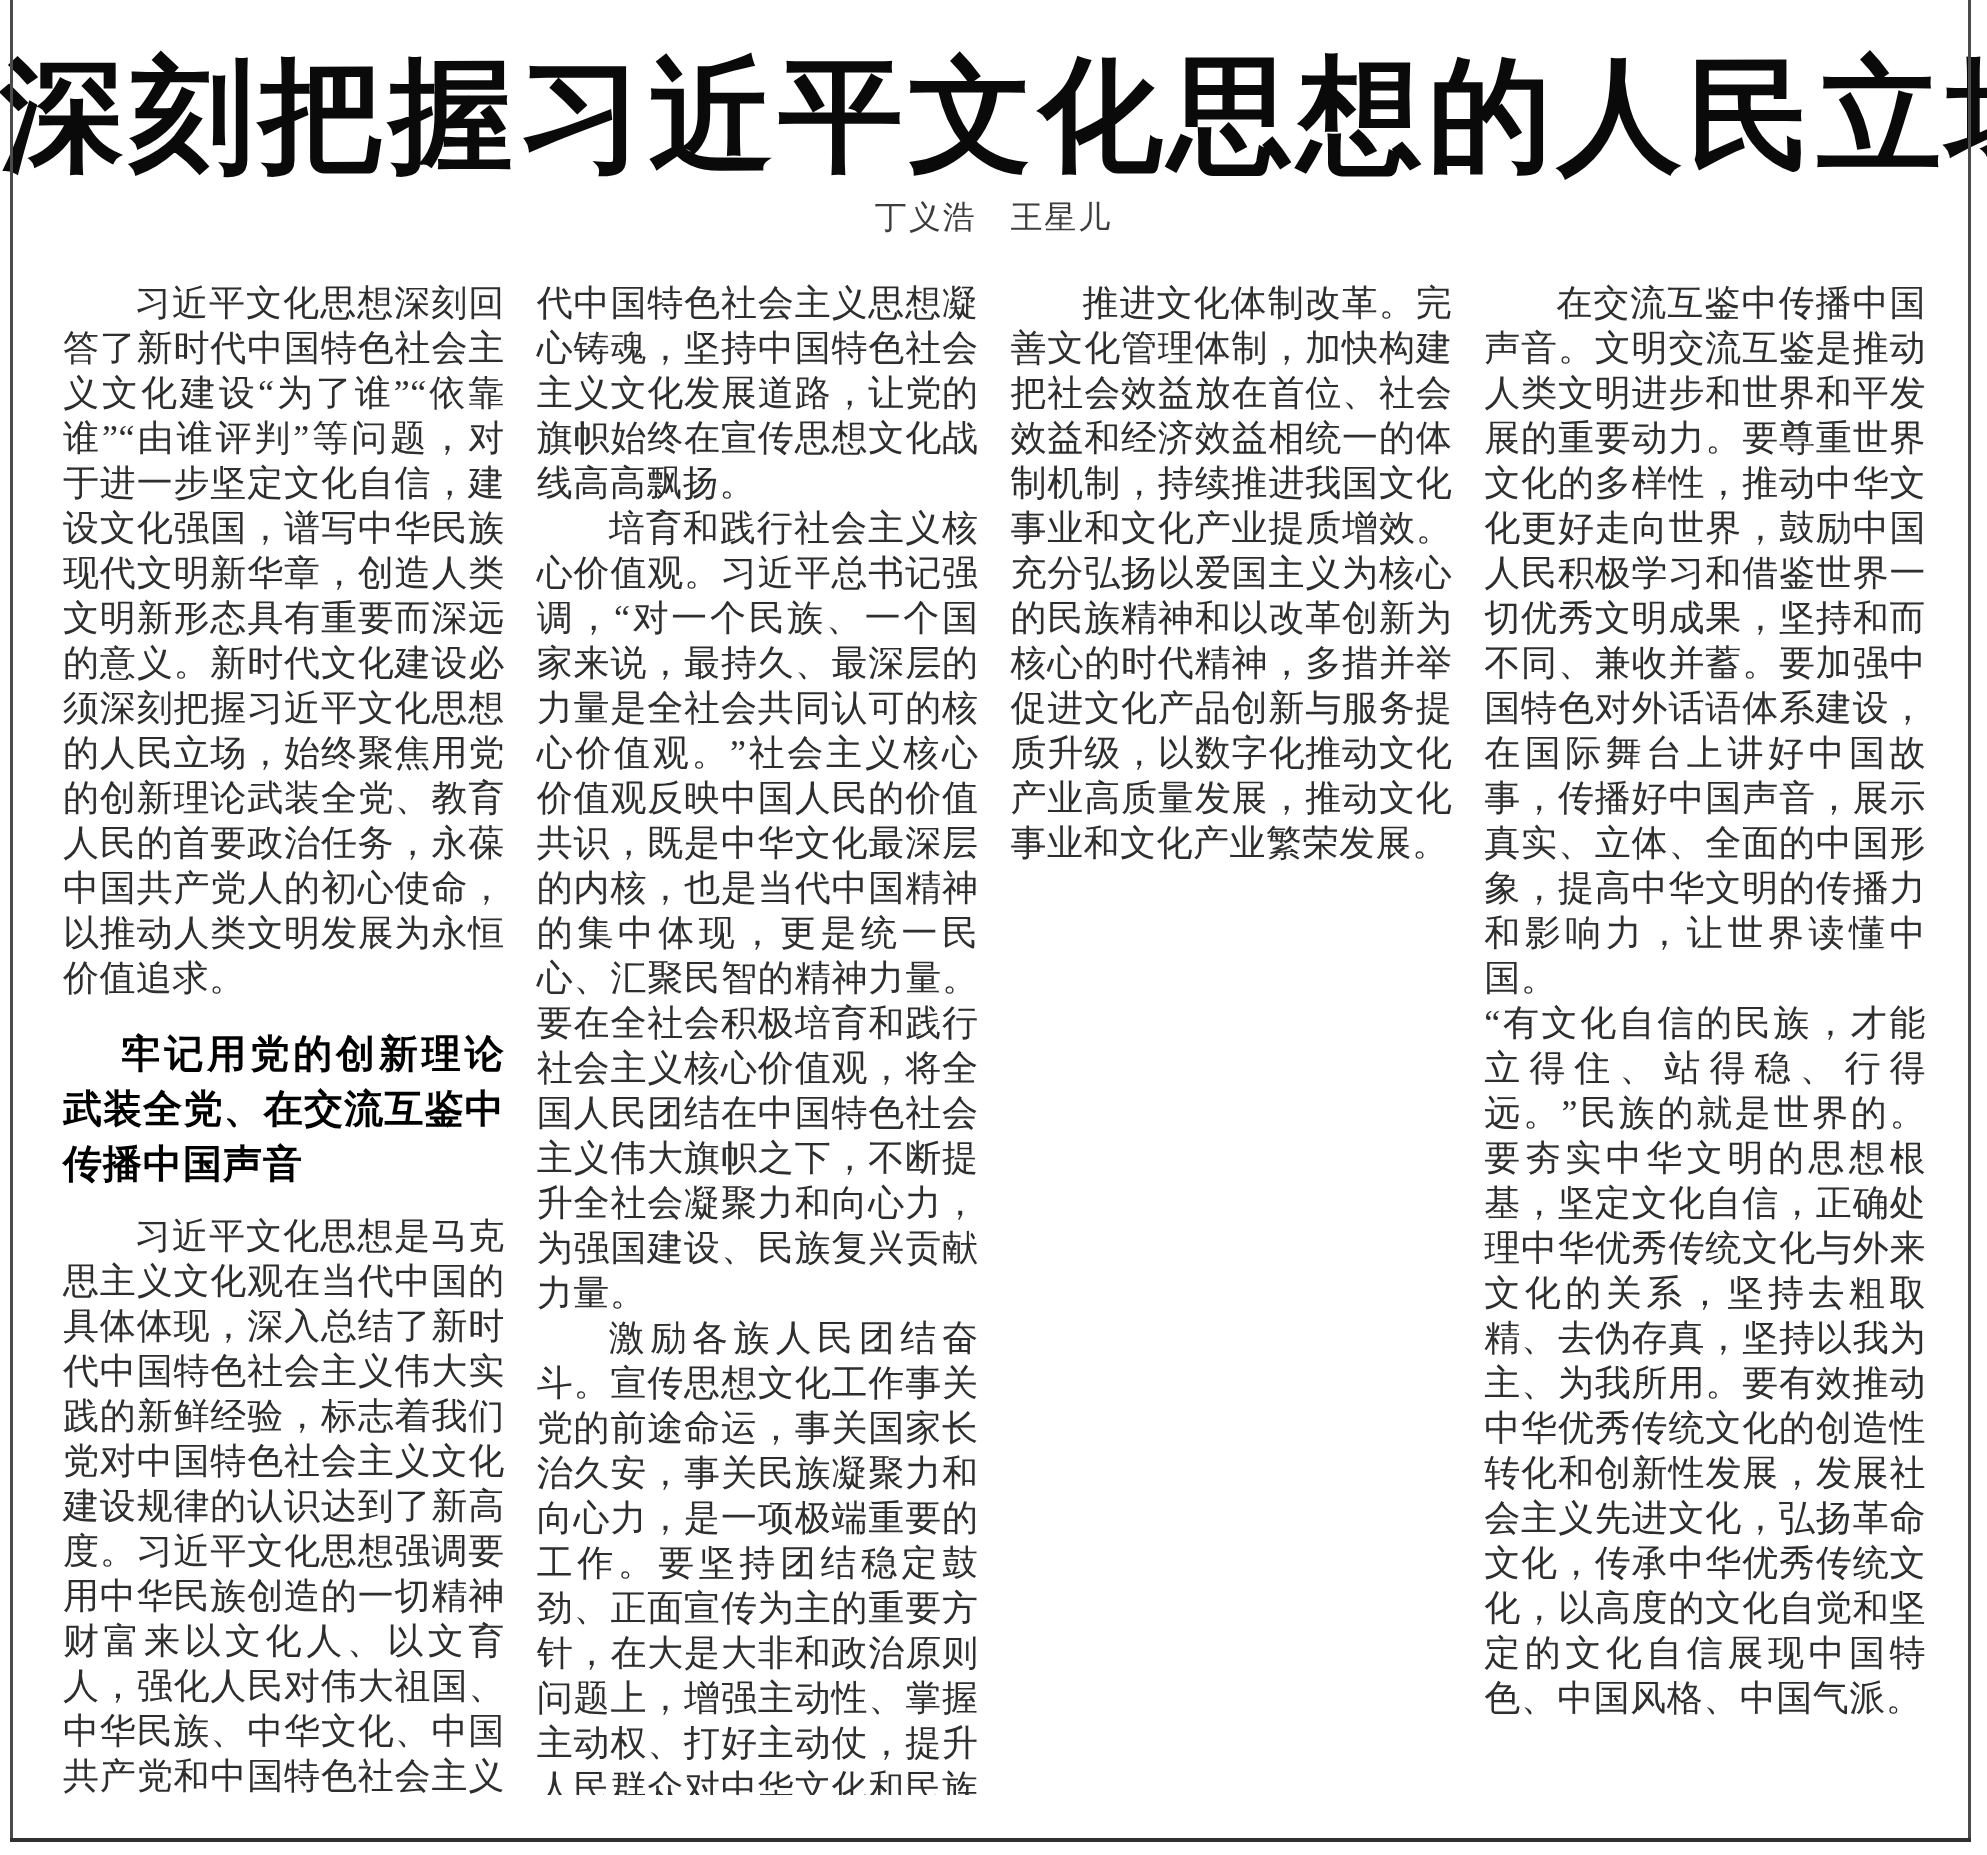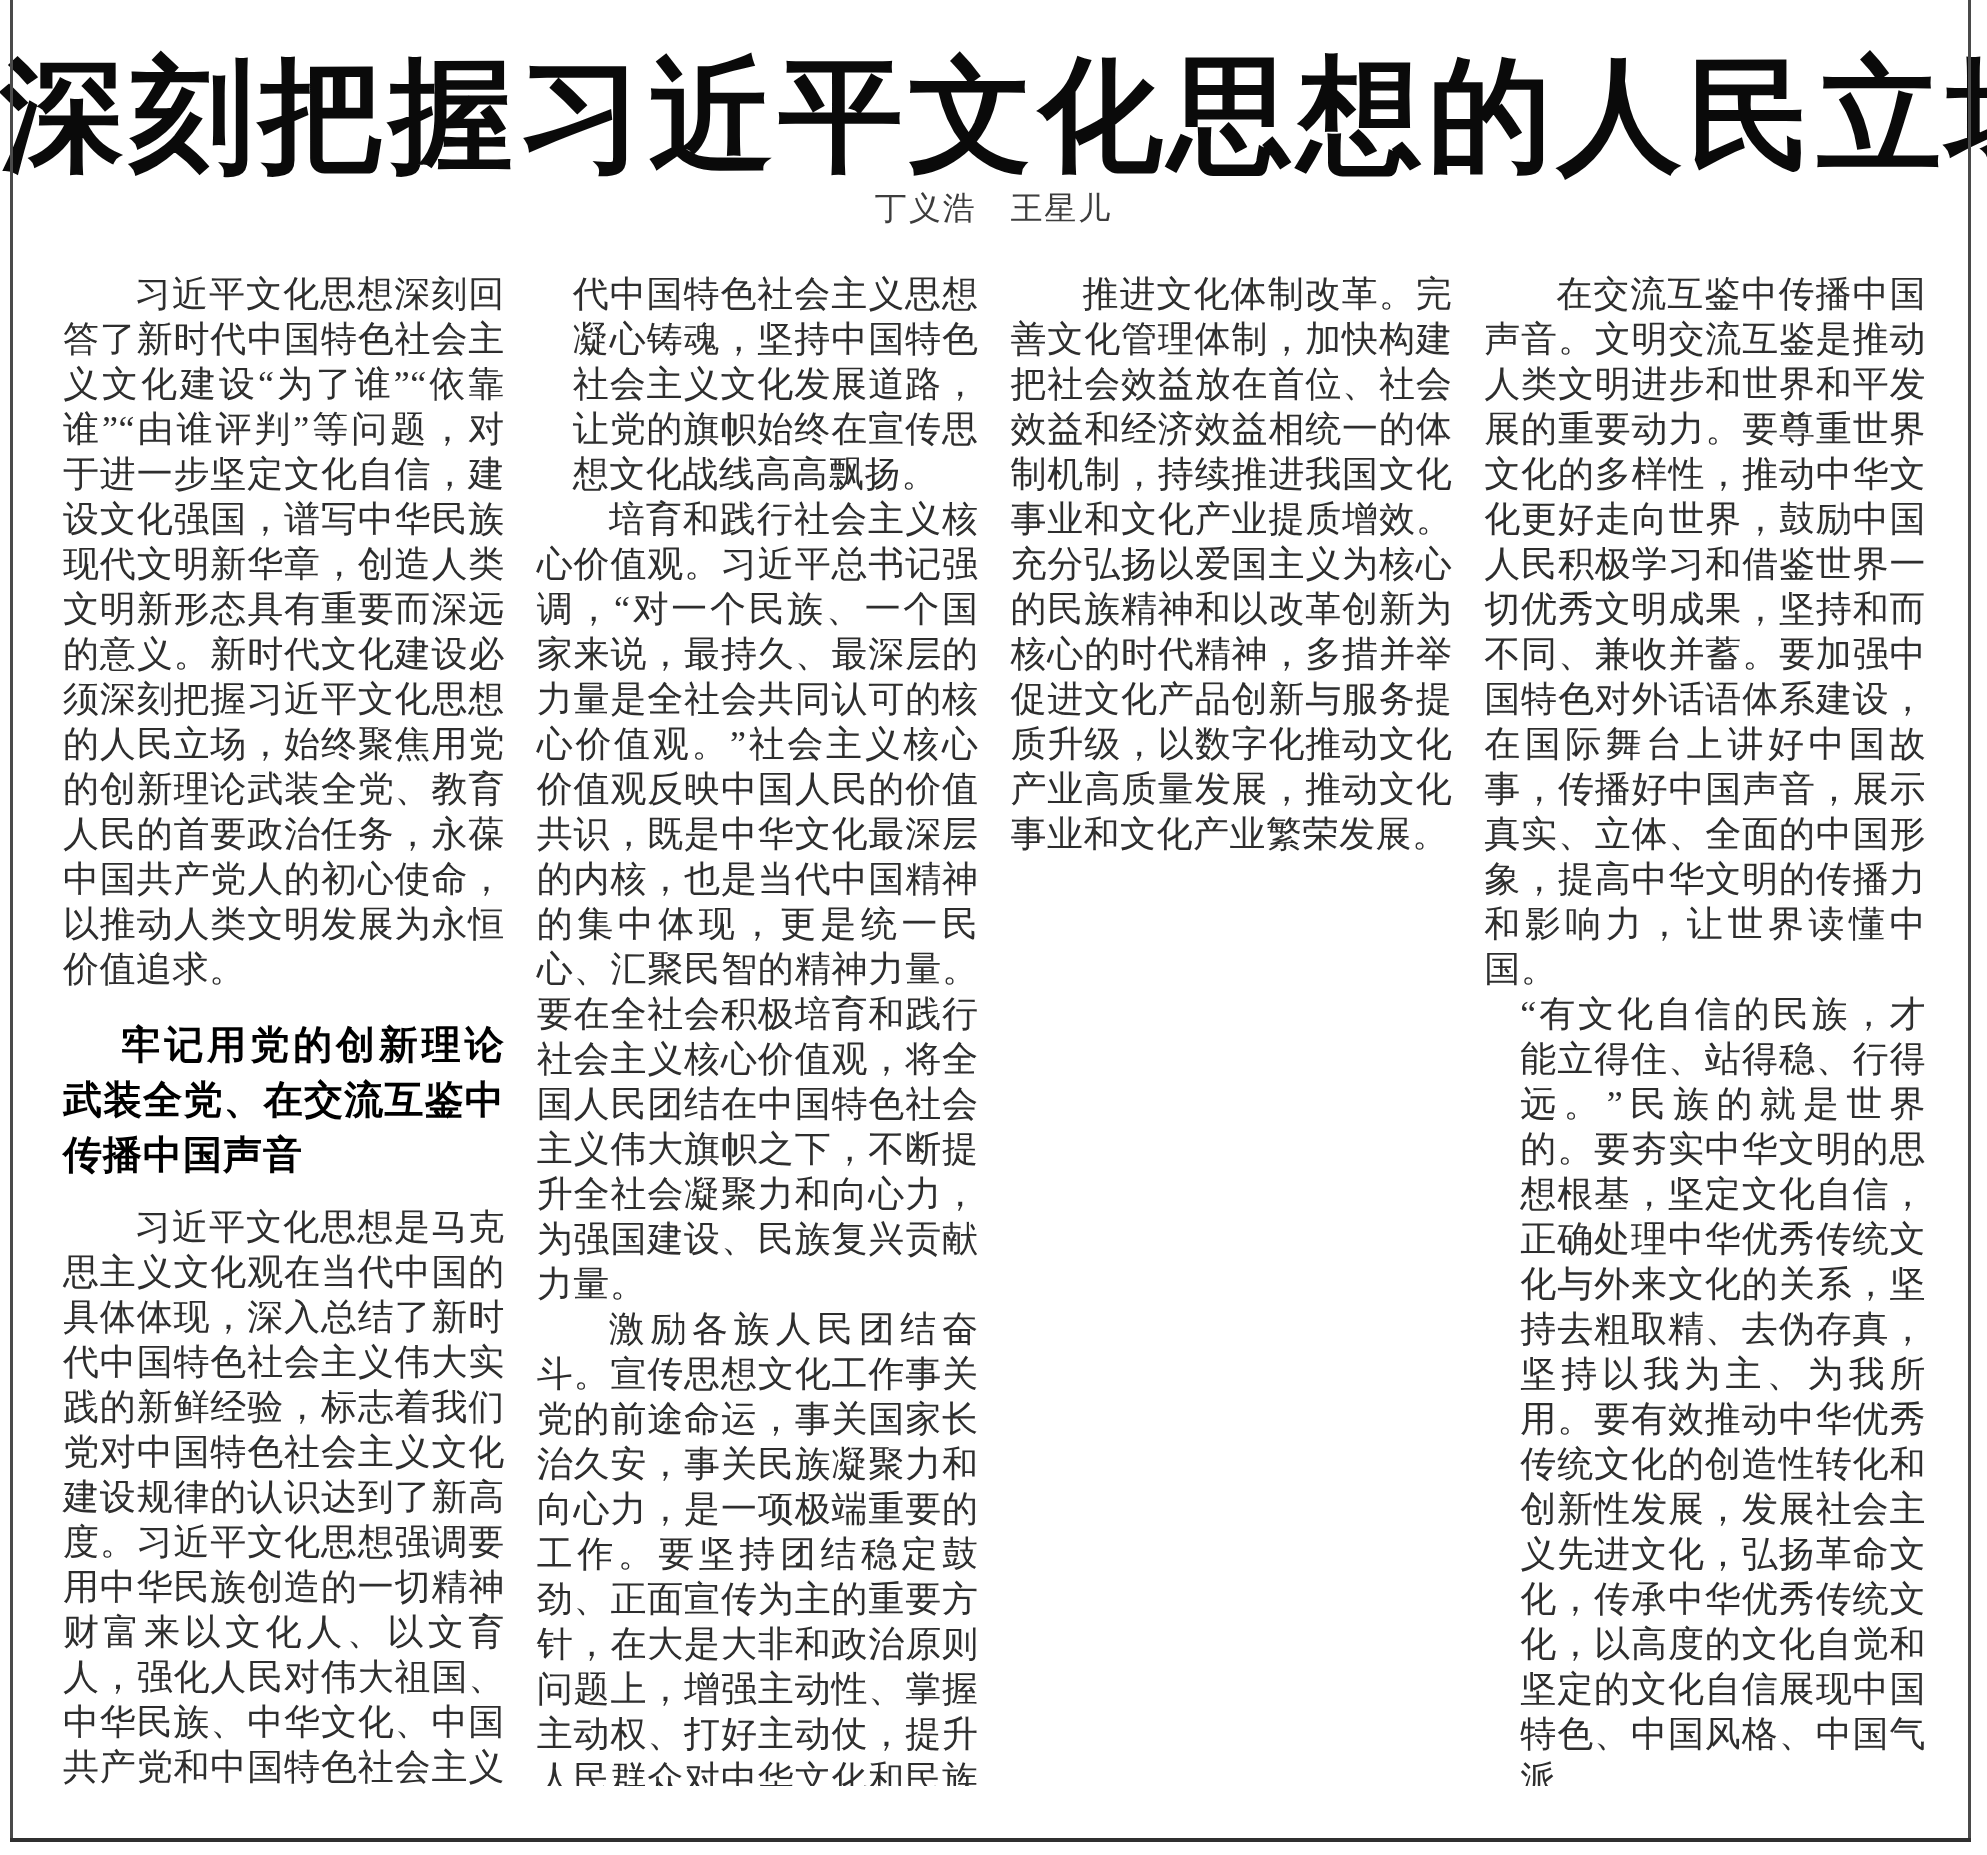--- a/index.html
+++ b/index.html
@@ -22,21 +22,21 @@
     margin: 0;
     font-family: "Liberation Sans", sans-serif;
     font-weight: 900;
     font-size: 124px;
     line-height: 1.06;
     letter-spacing: 5.8px;
     color: #0a0a0a;
     white-space: nowrap;
   }
   .byline {
-    margin-top: 6px;
+    margin-top: 15px;
     font-family: "Liberation Sans", sans-serif;
     font-size: 32px;
     color: #3d3d3d;
     letter-spacing: 1.9px;
   }
 
   .columns {
     display: flex;
     gap: 32px;
     padding: 0 61px 0 63px;
@@ -48,21 +48,21 @@
 
   .para {
     margin: 0;
     font-size: 36px;
     line-height: 45px;
     text-align: justify;
     text-indent: 2em;
     color: #2e2e2e;
     letter-spacing: 0.5px;
   }
-  .para.no-indent { text-indent: 0; margin-left: 36px; }
+  .para.no-indent { text-indent: 0; }
 
   .subhead {
     font-family: "Liberation Sans", sans-serif;
     font-weight: 700;
     font-size: 39px;
     line-height: 55px;
     color: #000000;
     text-align: justify;
     text-indent: 1.5em;
     margin: 25px 0 23px 0;

